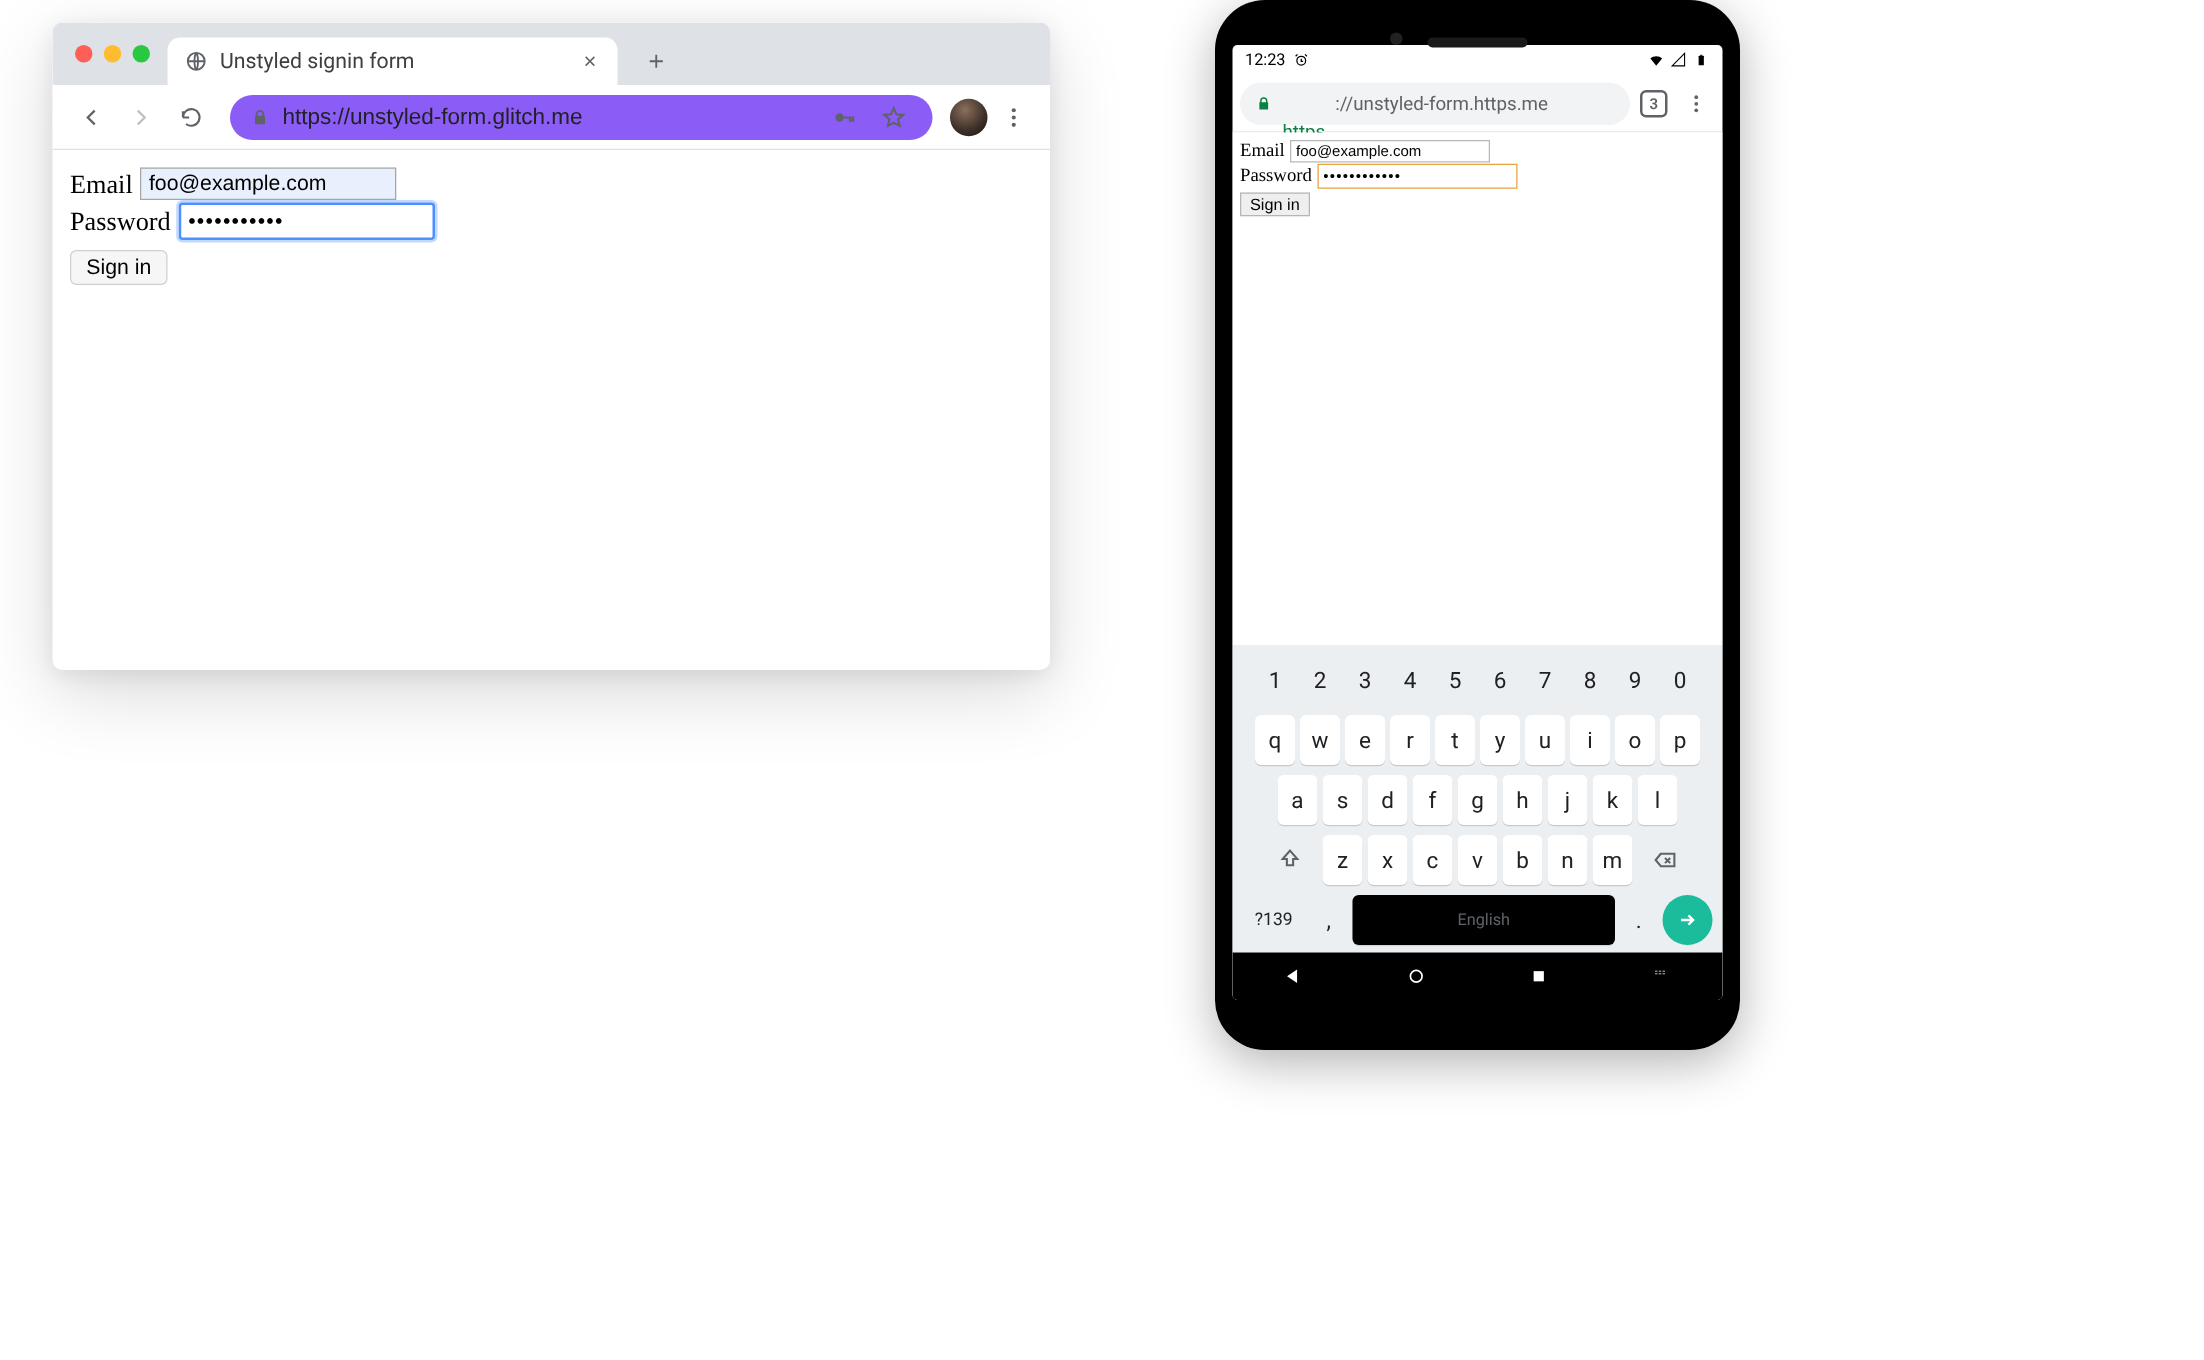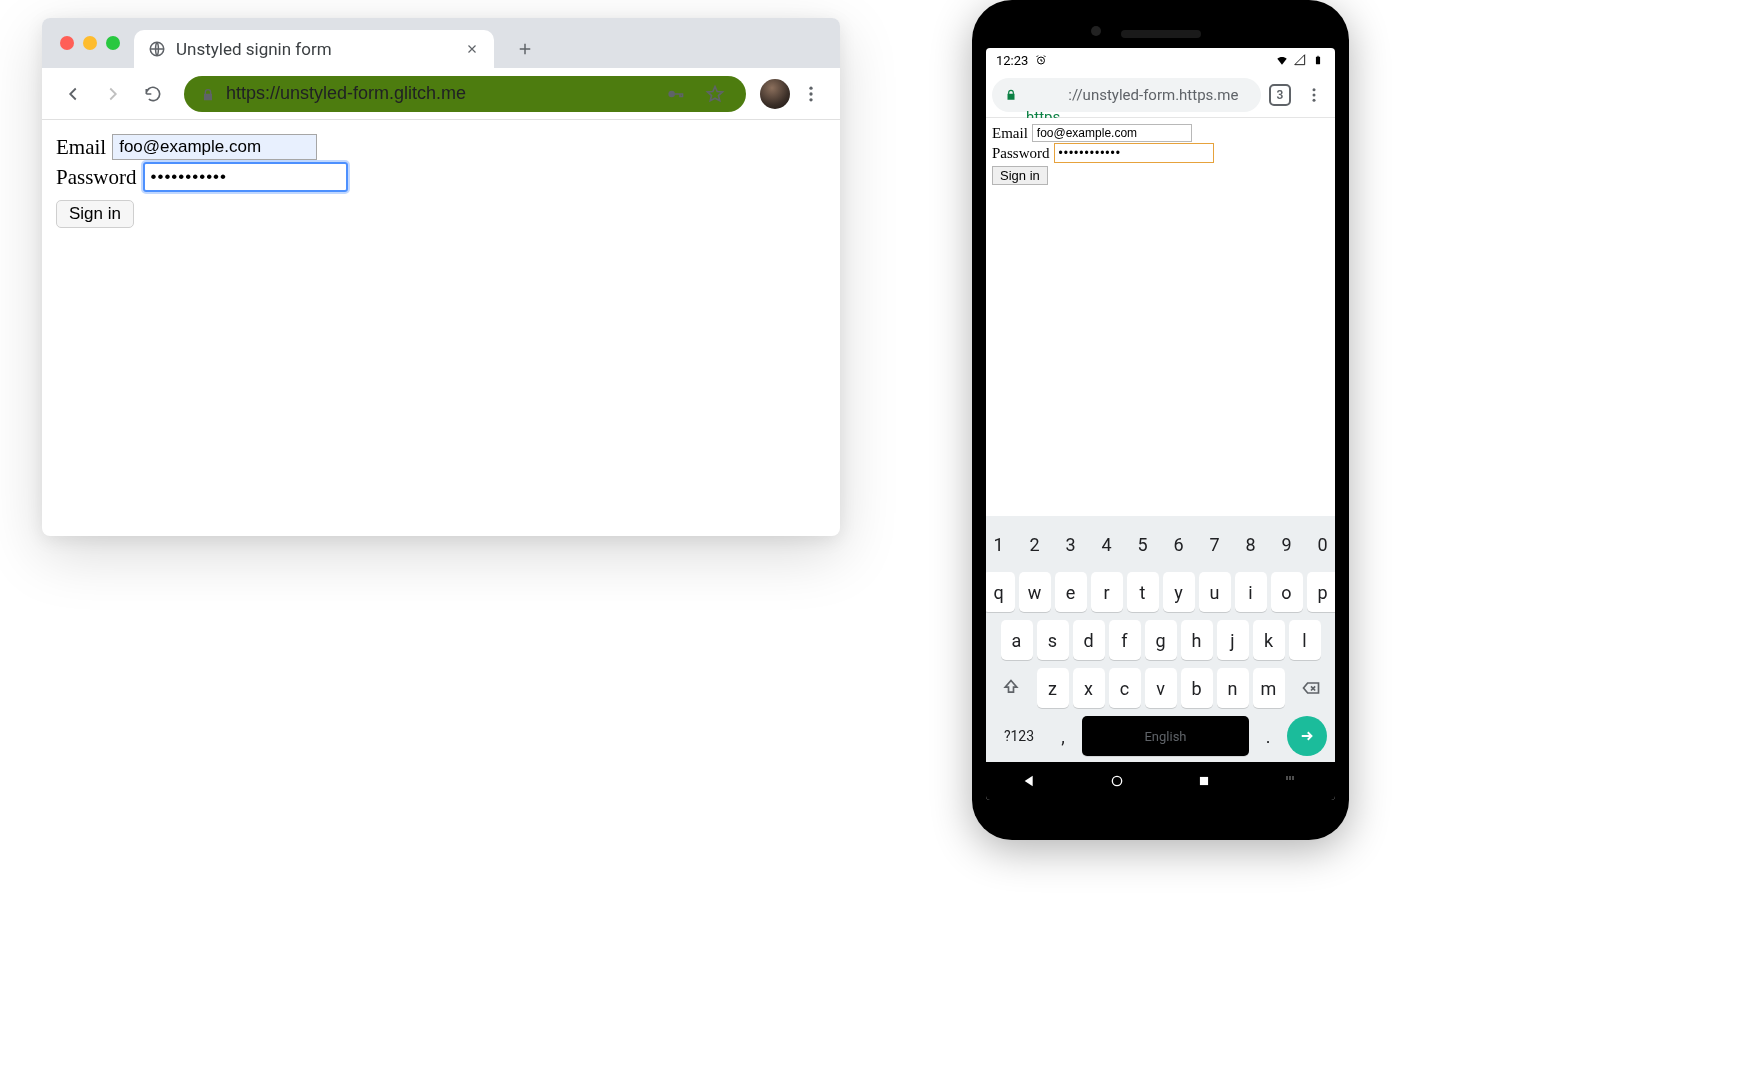--- a/index.html
+++ b/index.html
@@ -80,21 +80,21 @@
     }
     .nav-btn {
       width: 34px; height:34px; border-radius:50%;
       display:flex; align-items:center; justify-content:center;
       color:#5f6368;
     }
     .nav-btn.disabled { color:#c0c0c0; }
     .omnibox {
       flex:1;
       height:36px;
-      background:#4d7c0f;
+      background:#8b5cf6;
       border-radius:18px;
       display:flex;
       align-items:center;
       padding: 0 16px;
       gap:10px;
       font-size:18px;
       color:#202124;
       margin: 0 8px;
     }
     .lock-icon { width:16px; height:16px; color:#5f6368; }
@@ -144,25 +144,25 @@
       padding: 3px 12px;
       font-size:17px;
       font-family: Arial, sans-serif;
     }
 
     
     .phone-frame {
       position:absolute;
       left: 972px;
       top: 0px;
-      width: 377px;
+      width: 420px;
       height: 840px;
       background:#000;
       border-radius: 40px;
-      padding: 48px 14px 40px 14px;
+      padding: 36px 14px 40px 14px;
       box-shadow: 0 10px 40px rgba(0,0,0,0.3);
     }
     .phone-speaker {
       position:absolute;
       top:30px; left:50%; transform:translateX(-50%);
       width:80px; height:8px; background:#1a1a1a; border-radius:4px;
     }
     .phone-camera {
       position:absolute;
       top:26px; left:50%; transform:translateX(-70px);
@@ -492,21 +492,21 @@
             <div class="kb-key">m</div>
           </div>
         <div class="kb-key wide nobg">
           <svg viewBox="0 0 24 24" width="24" height="20" fill="none" stroke="#5f6368" stroke-width="2">
               <path d="M8 6l-5 6 5 6h13V6H8z"></path>
               <path d="M12 10l5 5M17 10l-5 5"></path>
             </svg>
         </div>
       </div>
       <div class="kb-row bottom">
-        <div class="kb-key kb-func">?123</div>
+        <div class="kb-key kb-func">?139</div>
         <div class="kb-key nobg" style="min-width:26px;">,</div>
         <div class="kb-space">English</div>
         <div class="kb-key nobg" style="min-width:26px;">.</div>
         <div class="kb-enter">
           <svg viewBox="0 0 24 24" width="18" height="18" fill="none" stroke="#fff" stroke-width="2.5">
               <path d="M5 12h12M13 7l5 5-5 5"></path>
             </svg>
         </div>
       </div>
     </div>

